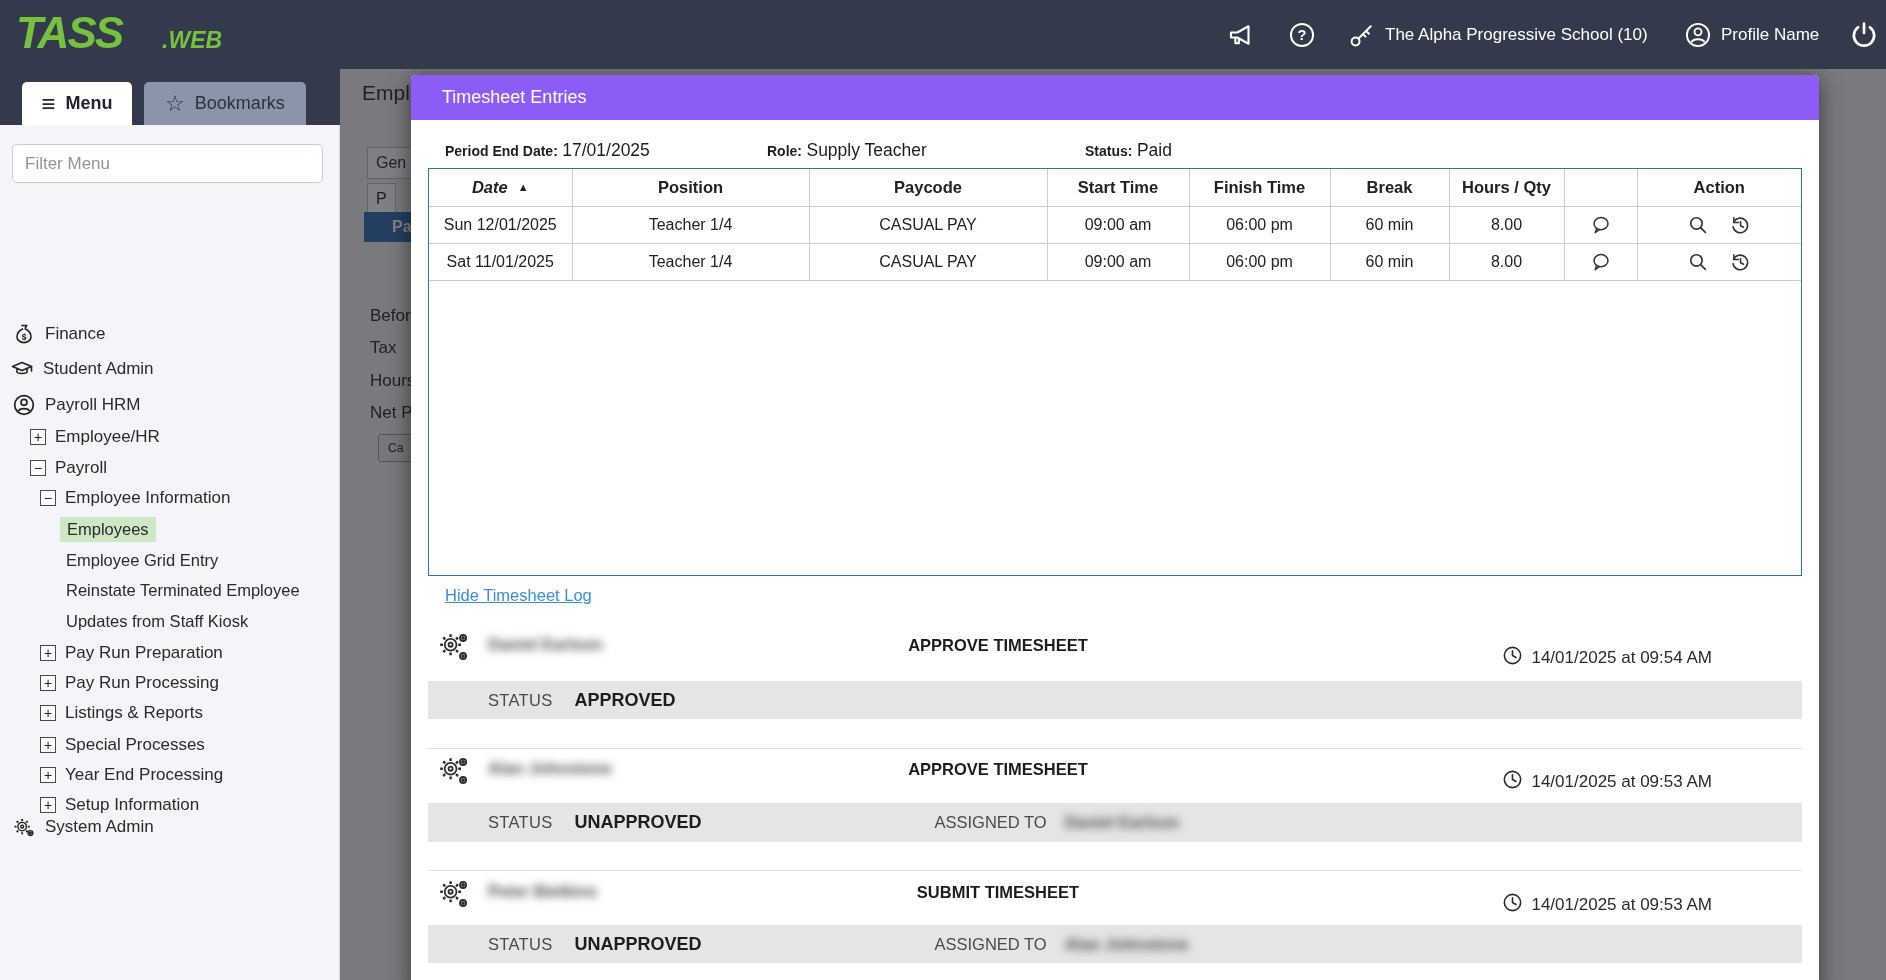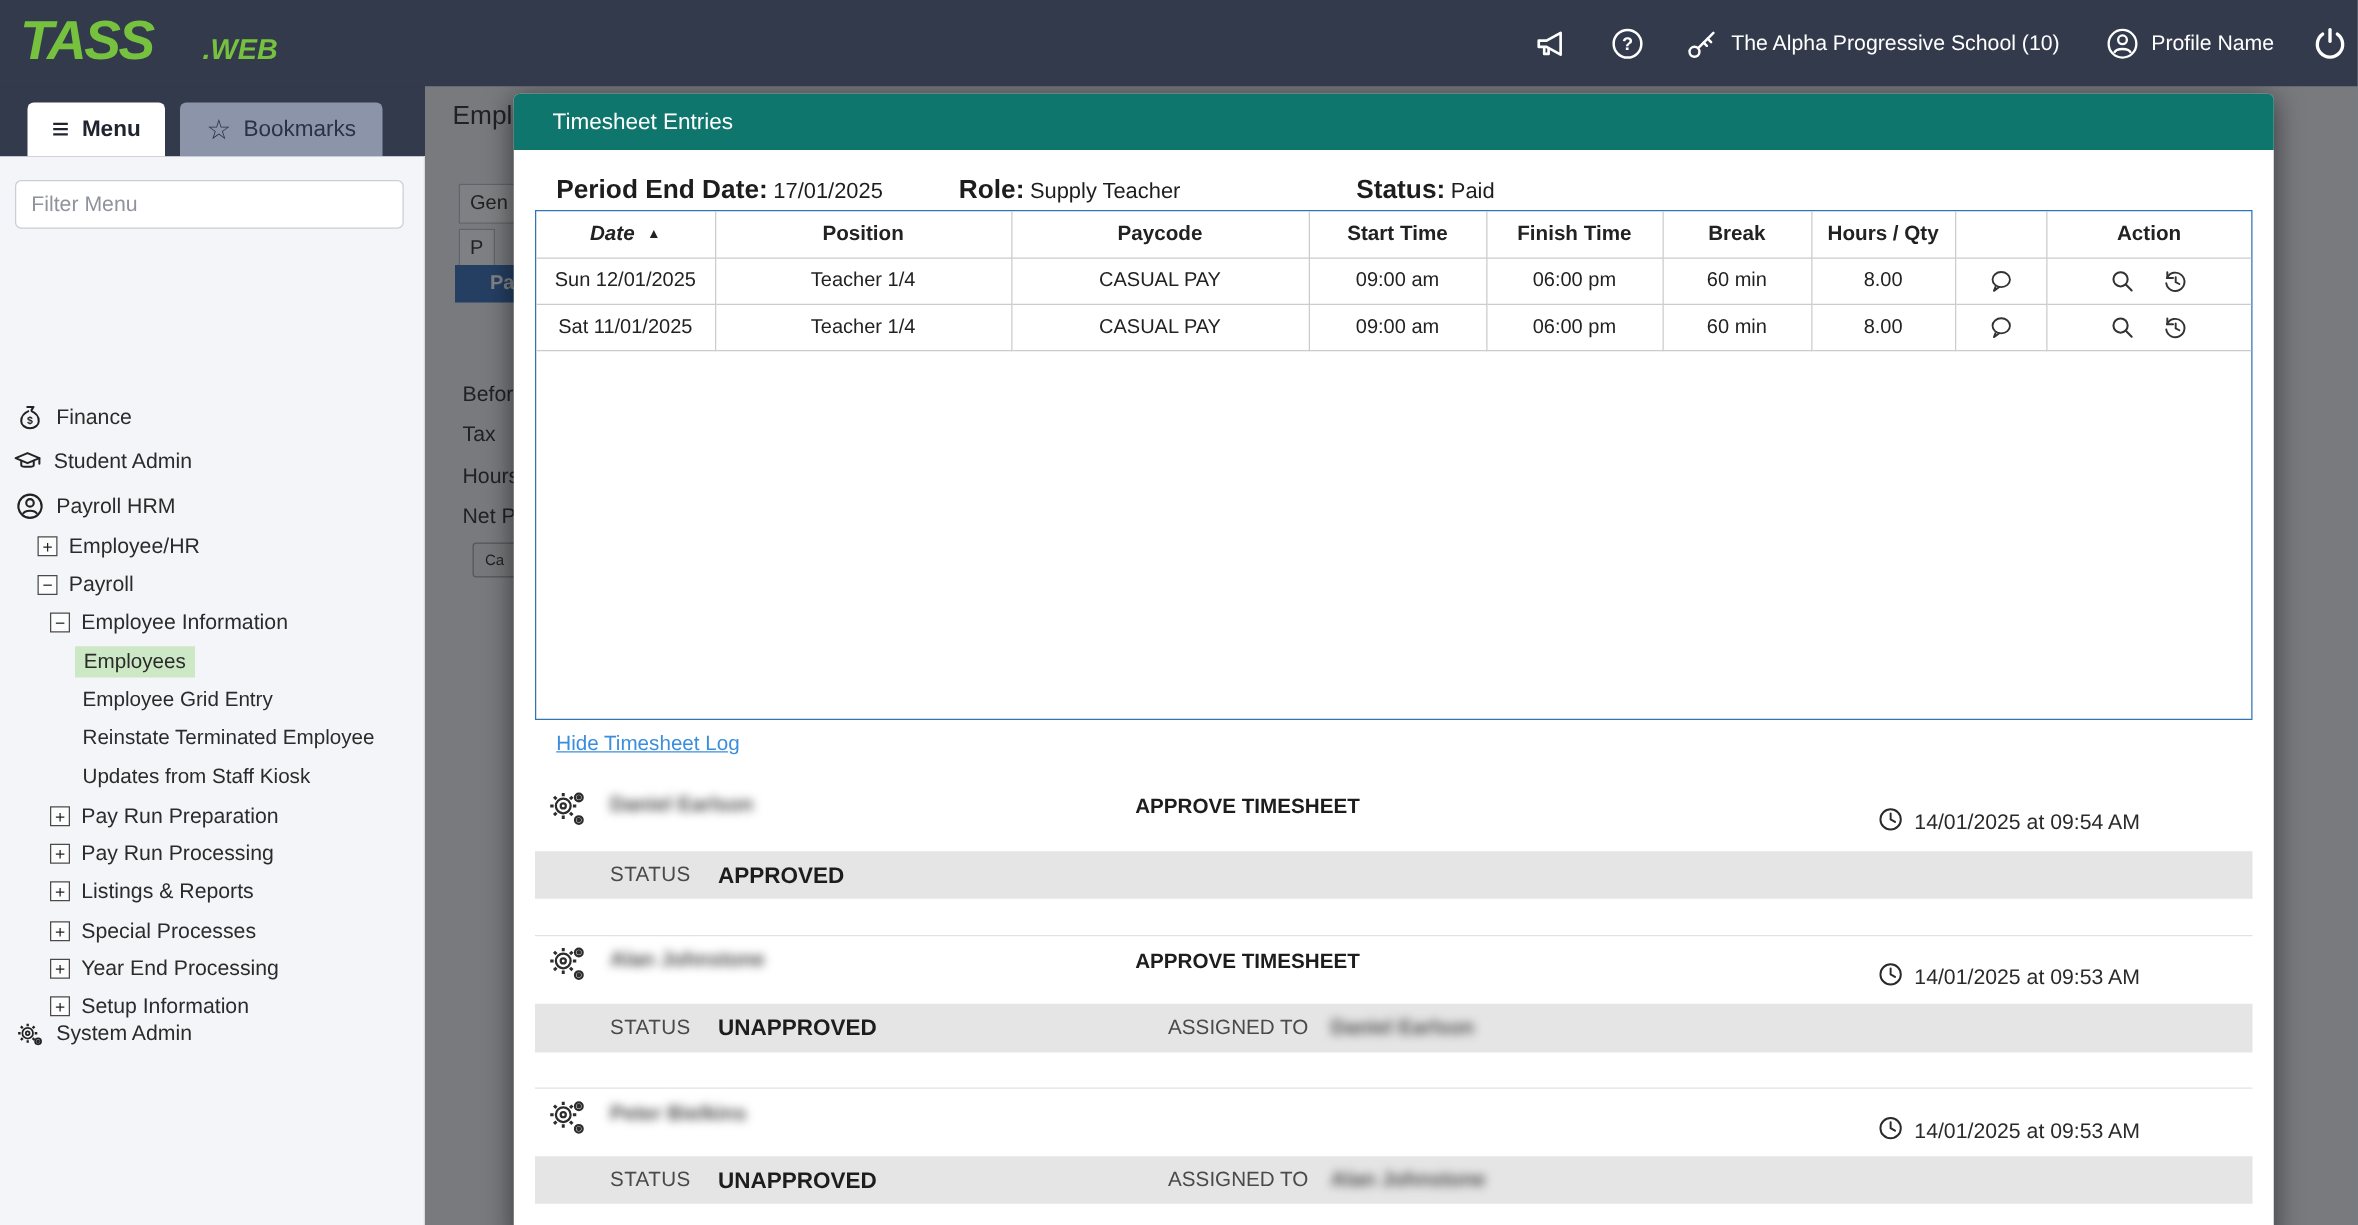--- a/index.html
+++ b/index.html
@@ -43,24 +43,24 @@
   #bgpage { left:340px; top:69px; width:1546px; height:911px; background:#ebedf0; z-index:1; overflow:hidden; }
   .frag { position:absolute; color:#333; font-size:17px; white-space:nowrap; }
   .frag-tab { border:1px solid #b9bec6; background:#f7f8fa; padding:6px 8px; font-size:16px; }
   .frag-chip { background:#3d71b8; color:#fff; font-weight:700; padding:6px 8px; font-size:16px; }
   .frag-btn { background:#e8e9eb; border:1px solid #9aa0a8; border-radius:3px; padding:6px 9px; font-size:12px; }
   #overlay { left:340px; top:69px; width:1546px; height:911px; background:rgba(15,17,22,0.52); z-index:5; }
 
   
   #modal { left:411px; top:75px; width:1408px; height:920px; background:#fff;
      border-radius:5px; box-shadow:0 4px 22px rgba(0,0,0,.55); z-index:10; }
-  #modal-header { left:0; top:0; width:1408px; height:45px; background:#0f766e;
+  #modal-header { left:0; top:0; width:1408px; height:45px; background:#8b5cf6;
      border-radius:5px 5px 0 0; display:flex; align-items:center; padding-left:31px;
      color:#fff; font-size:18px; }
-  .info-lab { font-weight:700; color:#1d1d1d; font-size:21px; }
+  .info-lab { font-weight:700; color:#1d1d1d; font-size:14px; }
   .info-val { color:#1d1d1d; font-size:17.5px; }
   #ts-tablebox { left:17px; top:93px; width:1374px; height:408px; border:1px solid #3273b5; background:#fff; }
   table { border-collapse:collapse; width:100%; table-layout:fixed; }
   th, td { border-right:1px solid #ccc; border-bottom:1px solid #ccc; height:37px;
      text-align:center; vertical-align:middle; font-size:16px; color:#222; padding:0 4px; }
   th { font-size:16.5px; font-weight:700; }
   th:last-child, td:last-child { border-right:none; }
   th.sorted { font-style:italic; }
   .sort-arrow { font-size:11px; margin-left:10px; vertical-align:2px; }
   .act-ic { display:inline-flex; vertical-align:middle; cursor:pointer; }
@@ -460,20 +460,21 @@
           <g stroke-width="2.1">
             <path d="M11 6.2 v-2.4 M11 19.8 v2.4 M4.2 13 h-2.4 M17.8 13 h2.4 M6.2 8.2 l-1.7-1.7 M15.8 17.8 l1.7 1.7 M15.8 8.2 l1.7-1.7 M6.2 17.8 l-1.7 1.7"></path>
           </g>
           <circle cx="22" cy="7" r="2.7"></circle>
             <circle cx="22" cy="7" r="0.9"></circle>
           <circle cx="22" cy="23" r="2.7"></circle>
             <circle cx="22" cy="23" r="0.9"></circle>
         </svg>
       </span>
       <span class="log-name">Peter Bielkins</span>
+      <span class="log-action">SUBMIT TIMESHEET</span>
       <span class="log-time">
         <span>
           <svg width="21" height="21" viewBox="0 0 24 24" fill="none" stroke="#2a2a2a" stroke-width="1.8" stroke-linecap="round">
             <circle cx="12" cy="12" r="9.3"></circle>
               <path d="M12 6.5 V12 l4 2.3"></path>
           </svg>
         </span>
         <span>14/01/2025 at 09:53 AM</span>
       </span>
     </div>

